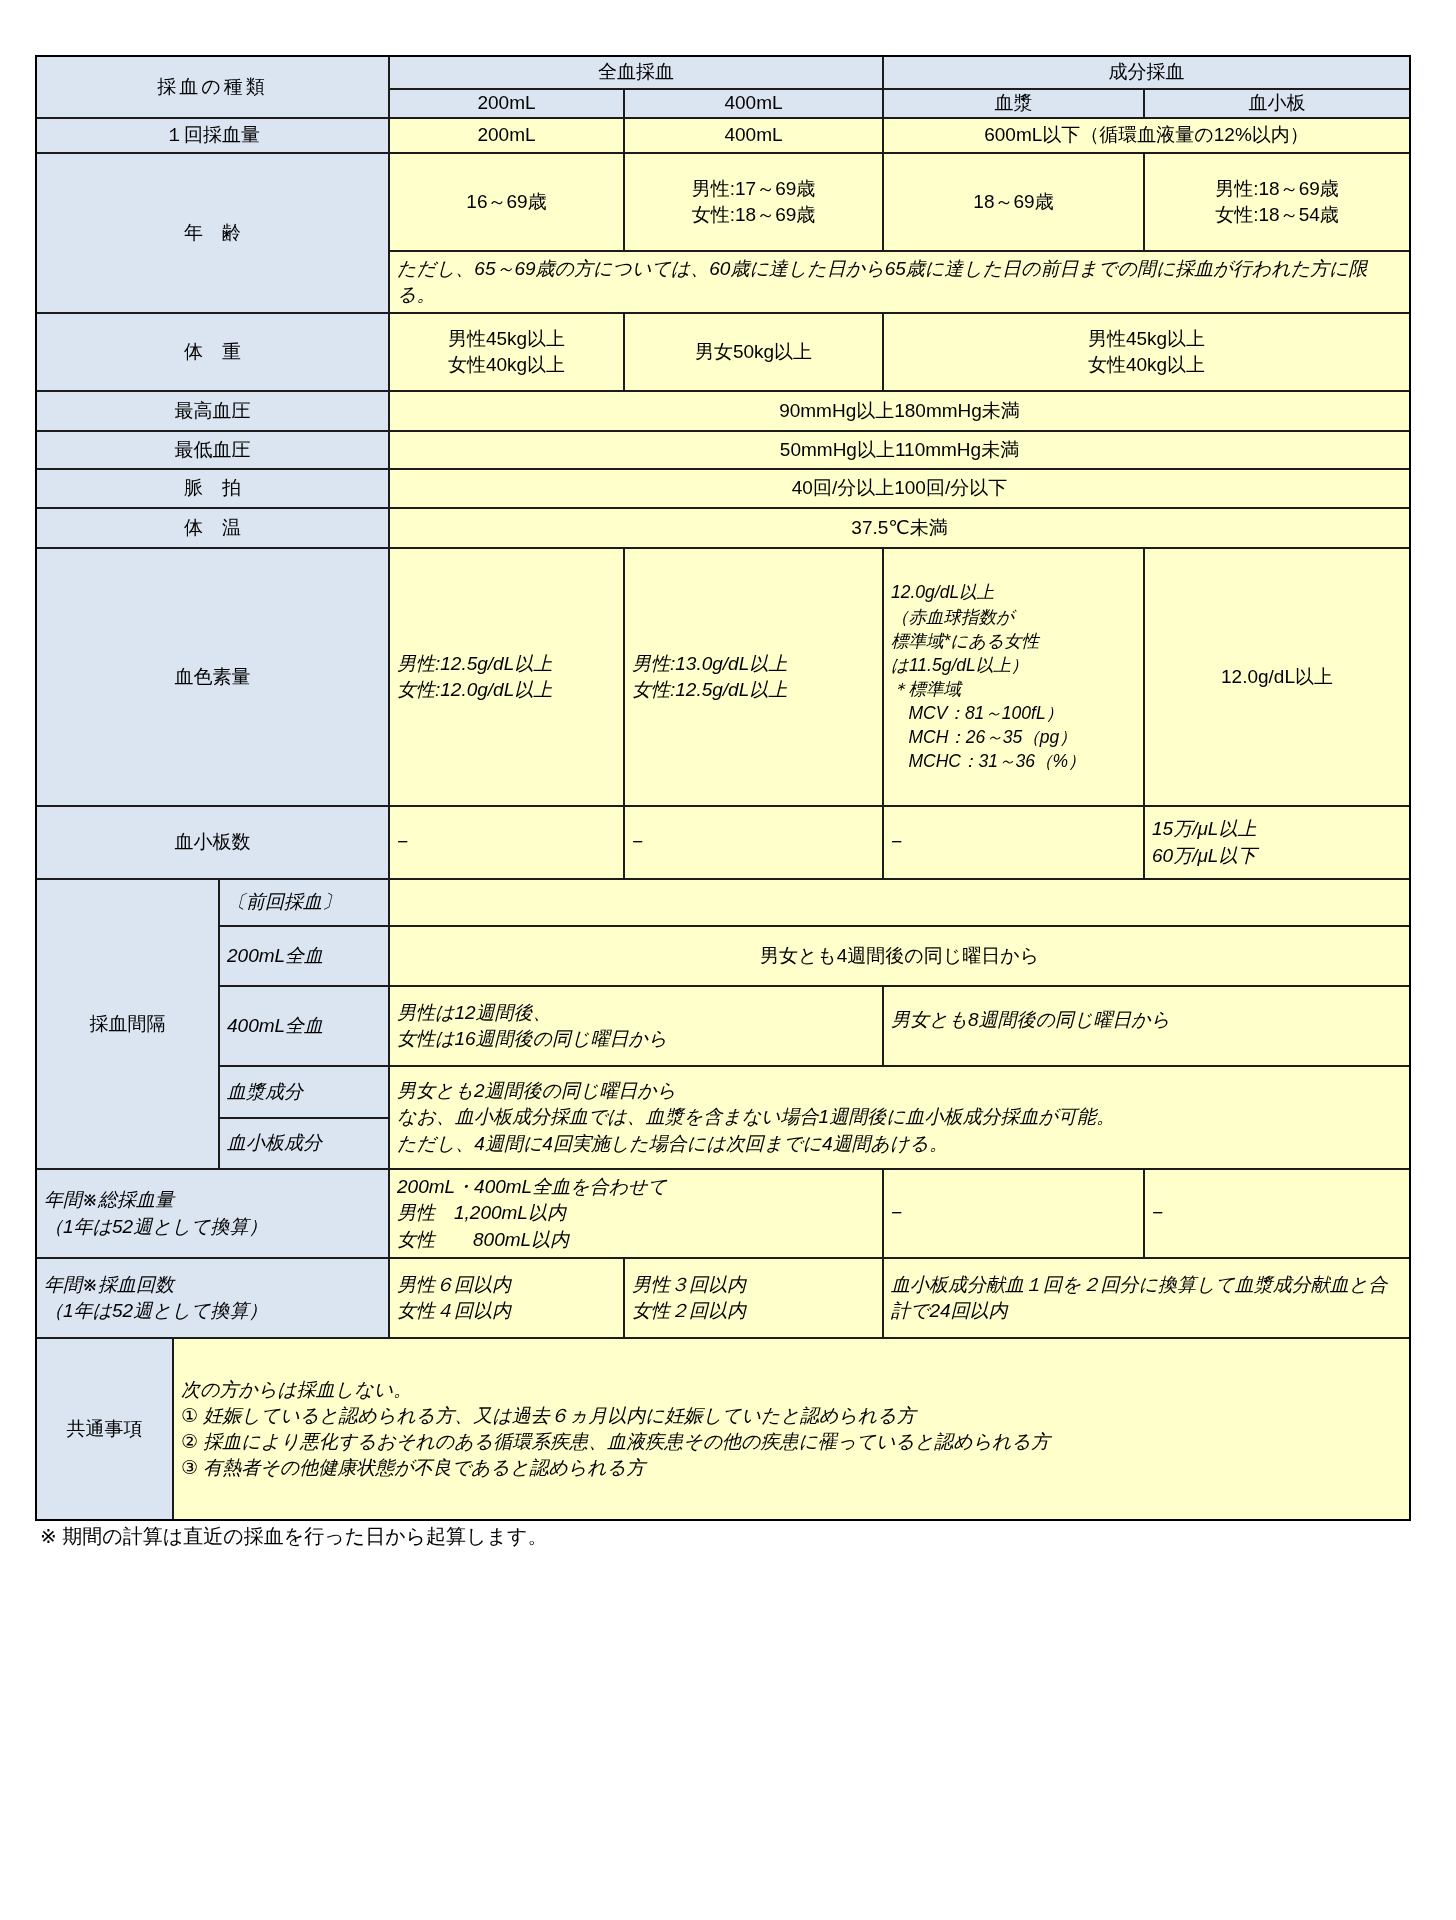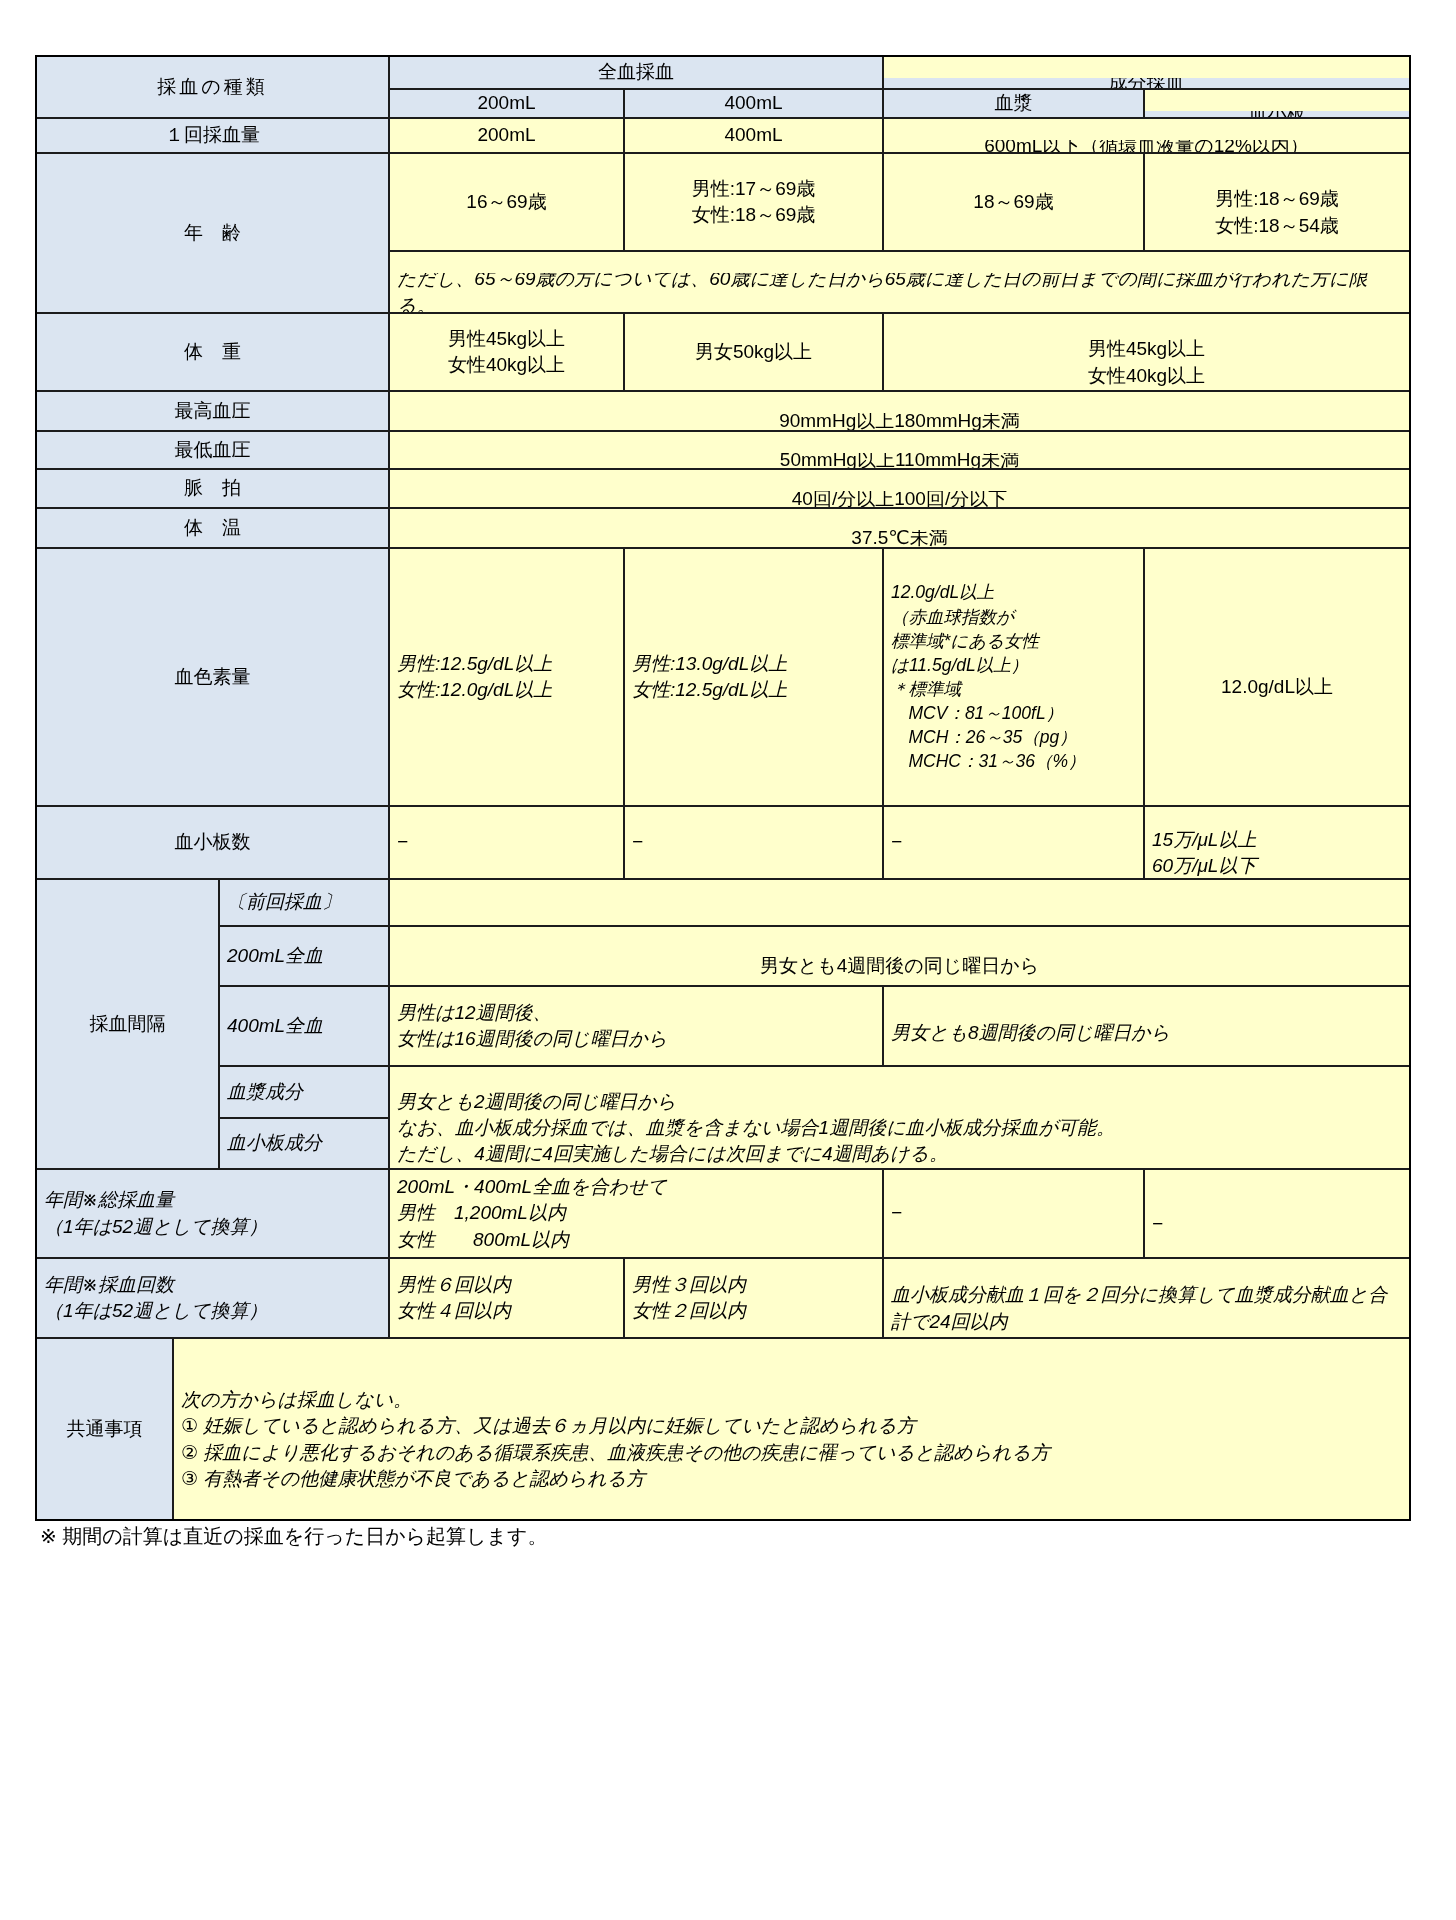--- a/index.html
+++ b/index.html
@@ -17,22 +17,22 @@
     border-right:2px solid #1c1c1c;
     border-bottom:2px solid #1c1c1c;
     box-sizing:border-box;
     display:flex;align-items:center;justify-content:center;
     text-align:center;font-size:19px;line-height:1.38;
     white-space:pre-line;padding:3px 7px;overflow:hidden;
   }
   .hd{background:#dbe5f1;}
   .yl{background:#ffffcc;}
   .left{justify-content:flex-start;text-align:left;font-style:italic;}
-  .top{align-items:flex-start;padding-top:12px;text-align:center;}
-  .no-r{border-right:none;margin-top:21px;}
+  .top{align-items:flex-start;padding-top:20px;text-align:center;}
+  .no-r{border-right:none;}
   .no-b{border-bottom:none;}
   .sm{font-size:17.5px;}
   .sp{letter-spacing:3px;}
   .footnote{position:absolute;left:40px;top:1523px;font-size:20px;}
 </style>
 </head>
 <body>
 
 <div class="canvas">
   <div class="grid">

